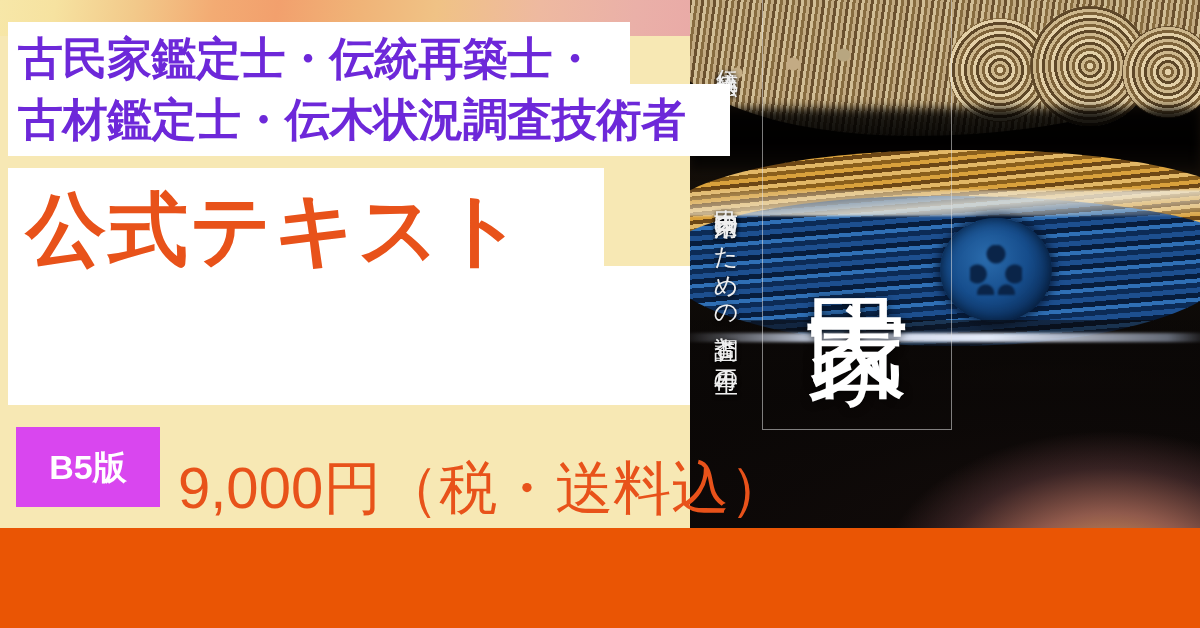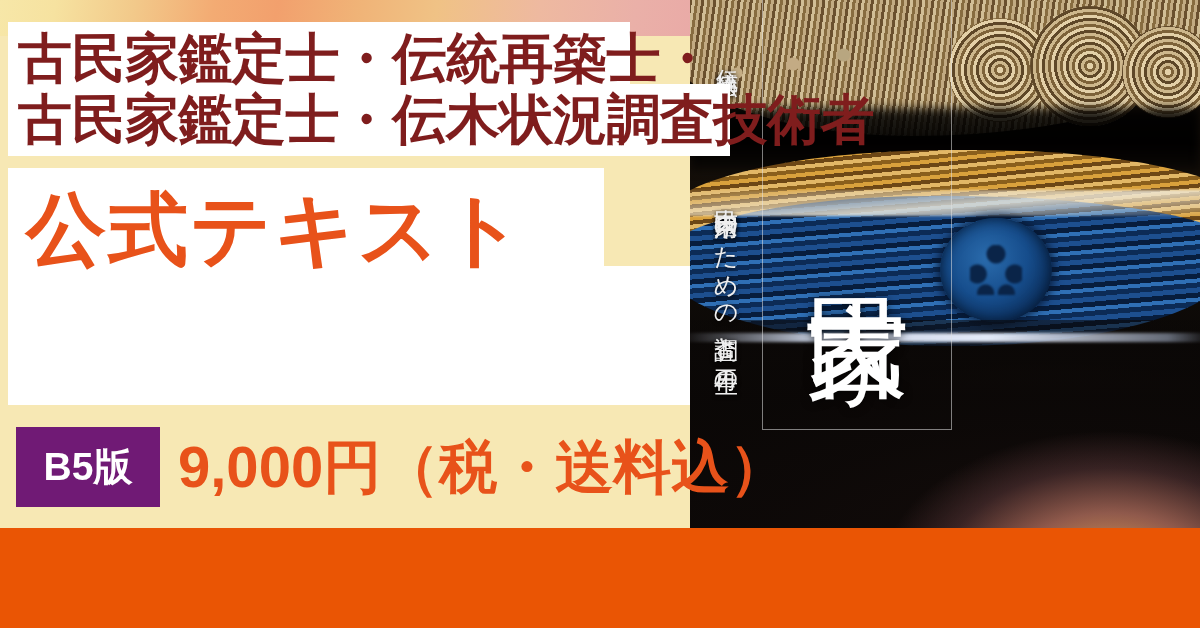--- a/index.html
+++ b/index.html
@@ -157,43 +157,43 @@
   }
   .panel-main {
     position:absolute; left:8px; top:168px; width:682px; height:237px;
     background:#fff;
     clip-path:polygon(0 0, 596px 0, 596px 98px, 682px 98px, 682px 237px, 0 237px);
   }
 
   
   .sub-lines {
     position:absolute; left:18px; top:28px; width:710px;
-    color:#7f1d1d;
-    font-size:54px; font-weight:700; line-height:61px;
+    color:#6d28d9;
+    font-size:45px; font-weight:700; line-height:61px;
     letter-spacing:-.5px; white-space:nowrap;
   }
   .sub-lines .ln { display:block; }
 
   .main-l1, .main-l2 {
     position:absolute; color:#e8521a; font-weight:700;
     font-size:80px; line-height:1; letter-spacing:2px; white-space:nowrap;
   }
   .main-l1 { left:26px;  top:190px; }
   .main-l2 { left:172px; top:295px; }
 
   
   .badge {
     position:absolute; left:16px; top:427px; width:144px; height:80px;
-    background:#701a75; color:#fff;
-    font-size:39px; font-weight:700; line-height:80px; text-align:center;
+    background:#d946ef; color:#fff;
+    font-size:34px; font-weight:700; line-height:80px; text-align:center;
     letter-spacing:0;
   }
   .price {
-    position:absolute; left:178px; top:430px;
-    color:#e8521a; font-size:58px; font-weight:700; line-height:74px;
+    position:absolute; left:178px; top:451px;
+    color:#e8521a; font-size:58px; font-weight:400; line-height:74px;
     letter-spacing:0; white-space:nowrap;text-align:center;
   }
 
   
   .cta {
     position:absolute; left:0; top:528px; width:1200px; height:100px;
     background:#ea5504;
   }
 </style>
 </head>
@@ -222,21 +222,21 @@
     <div class="cover-title">古民家</div>
     <div class="cover-sub1">伝統構法</div>
     <div class="cover-sub2">古民家活用のための調査と再生の</div>
   </div>
 
   <div class="panel-sub"></div>
   <div class="panel-main"></div>
 
   <div class="sub-lines">
     <span class="ln">古民家鑑定士・伝統再築士・</span>
-    <span class="ln">古民家鑑定士・伝木状況調査技術者</span>
+    <span class="ln">古材鑑定士・伝木状況調査技術者</span>
   </div>
 
   <div class="main-l1">公式テキスト</div>
 
   <div class="badge">B5版</div>
   <div class="price">9,000円（税・送料込）</div>
 
   <div class="cta">
     
     

